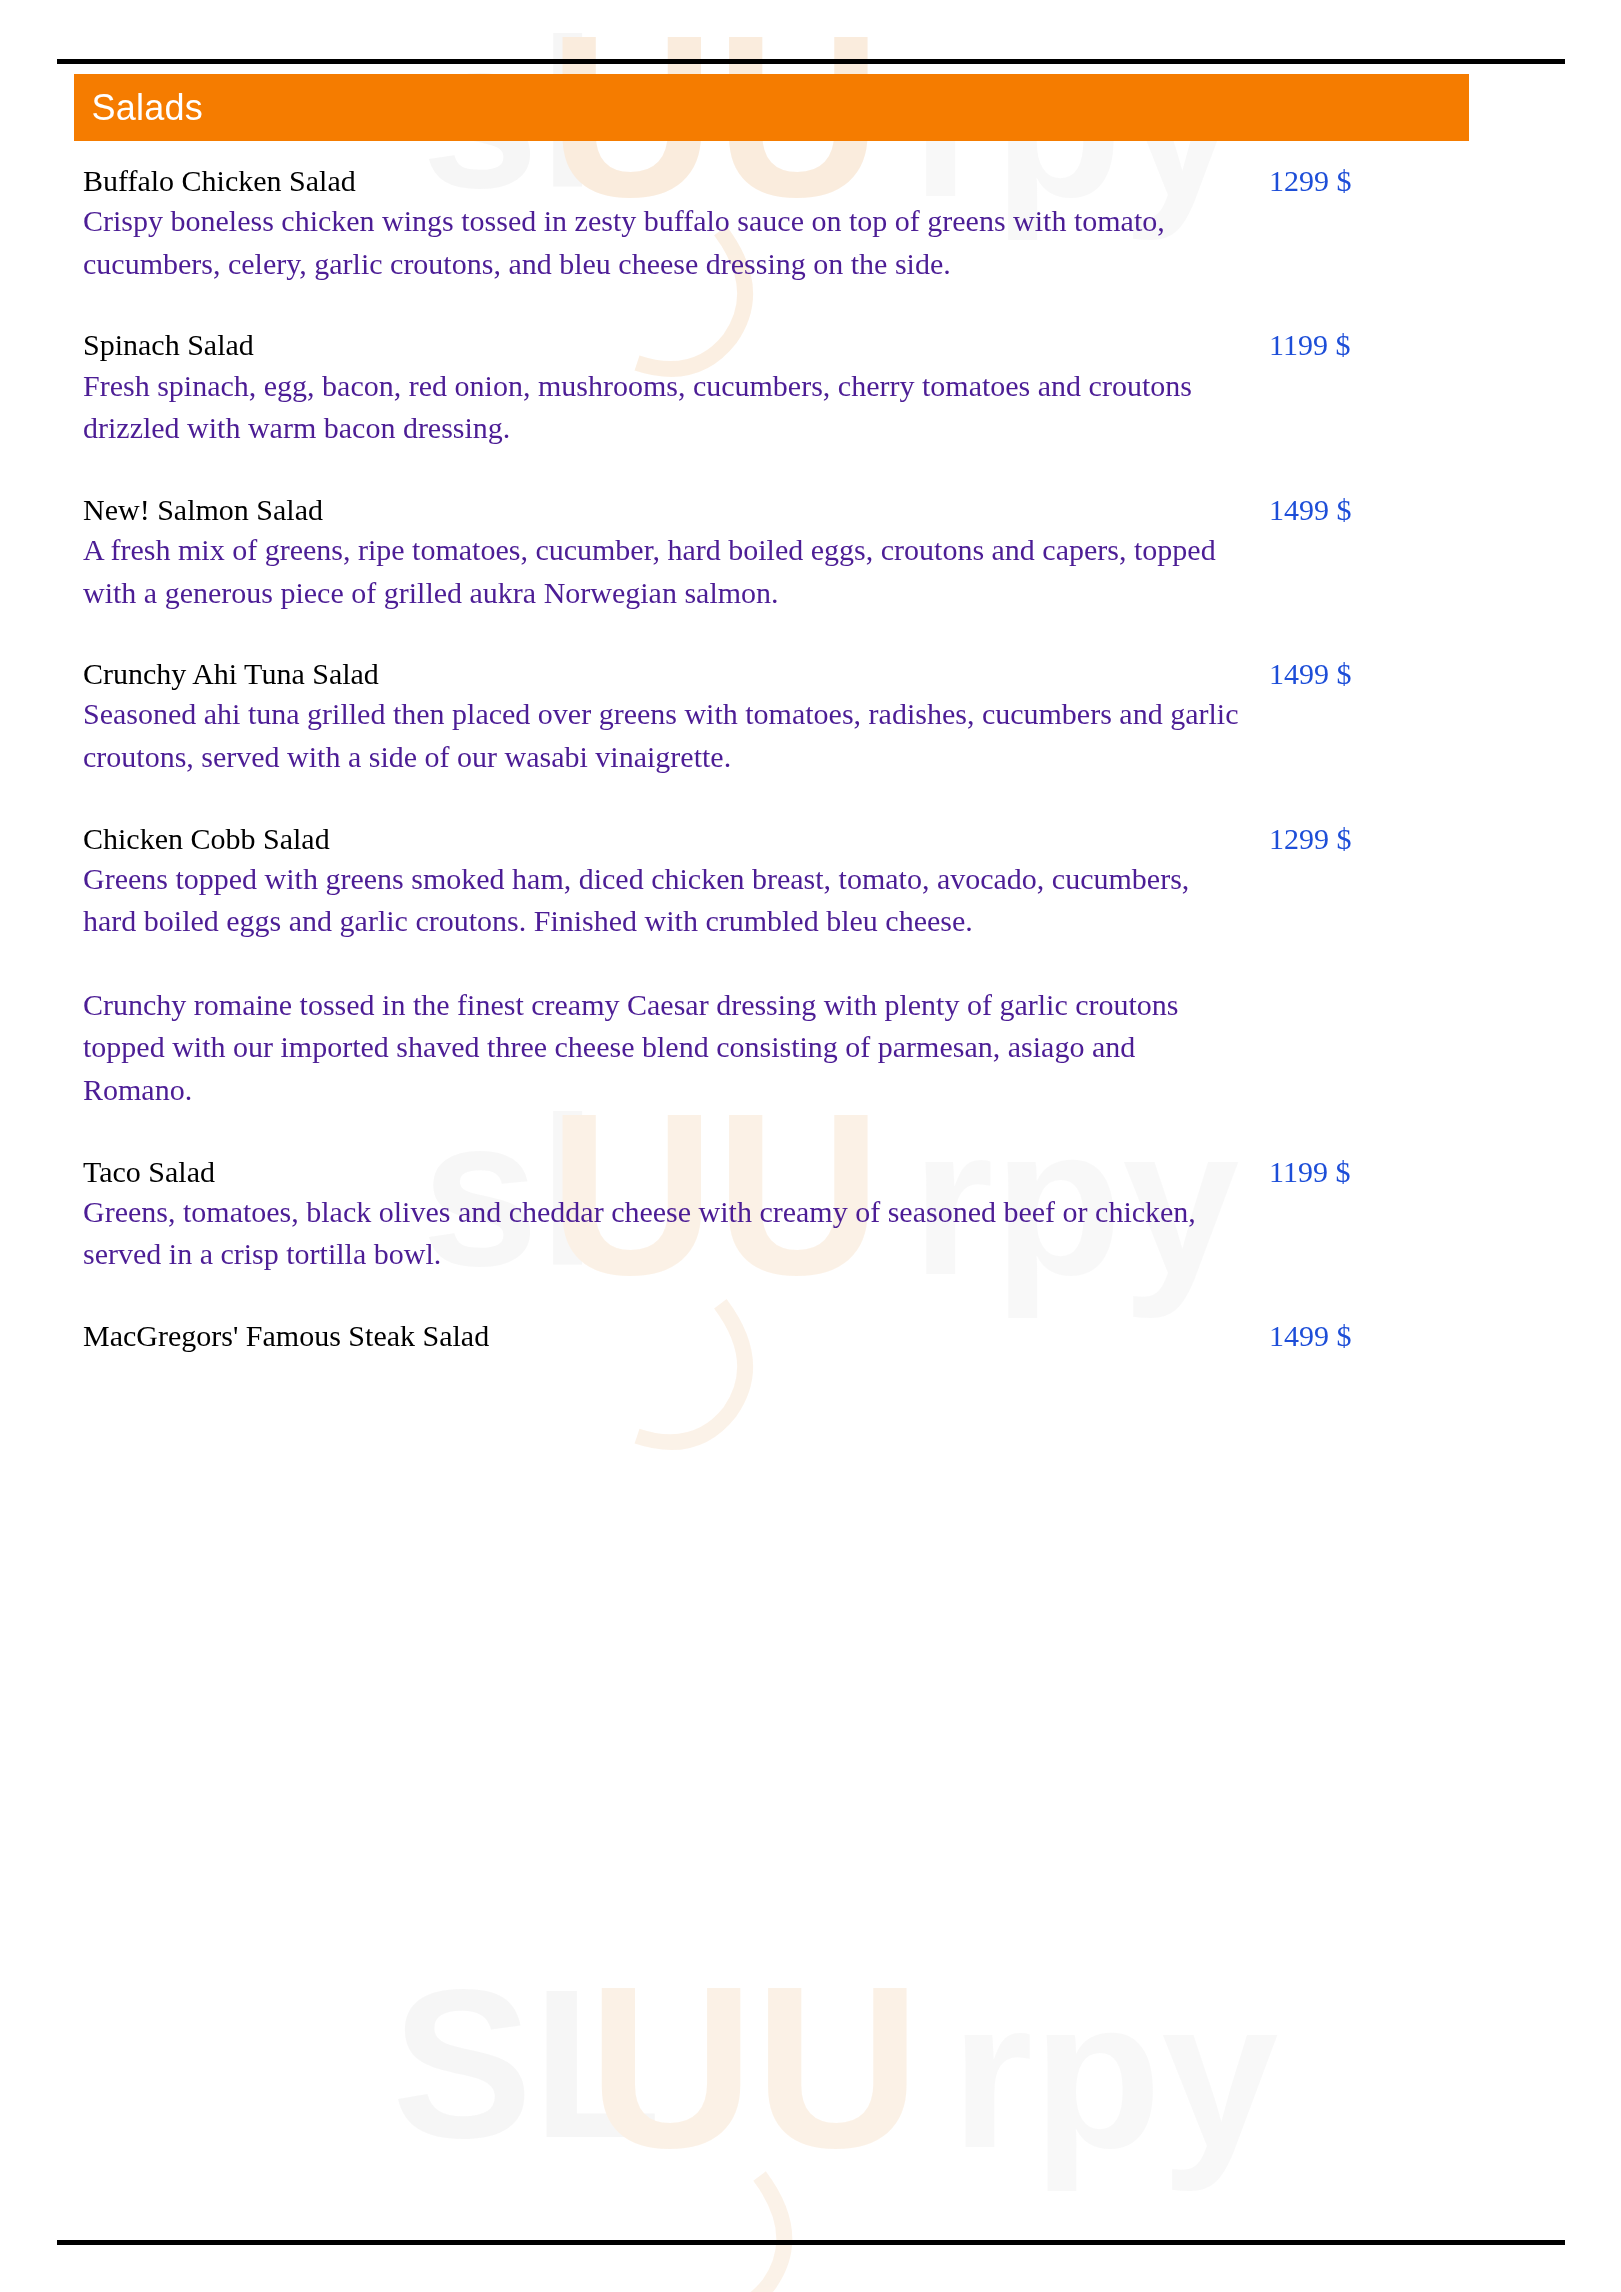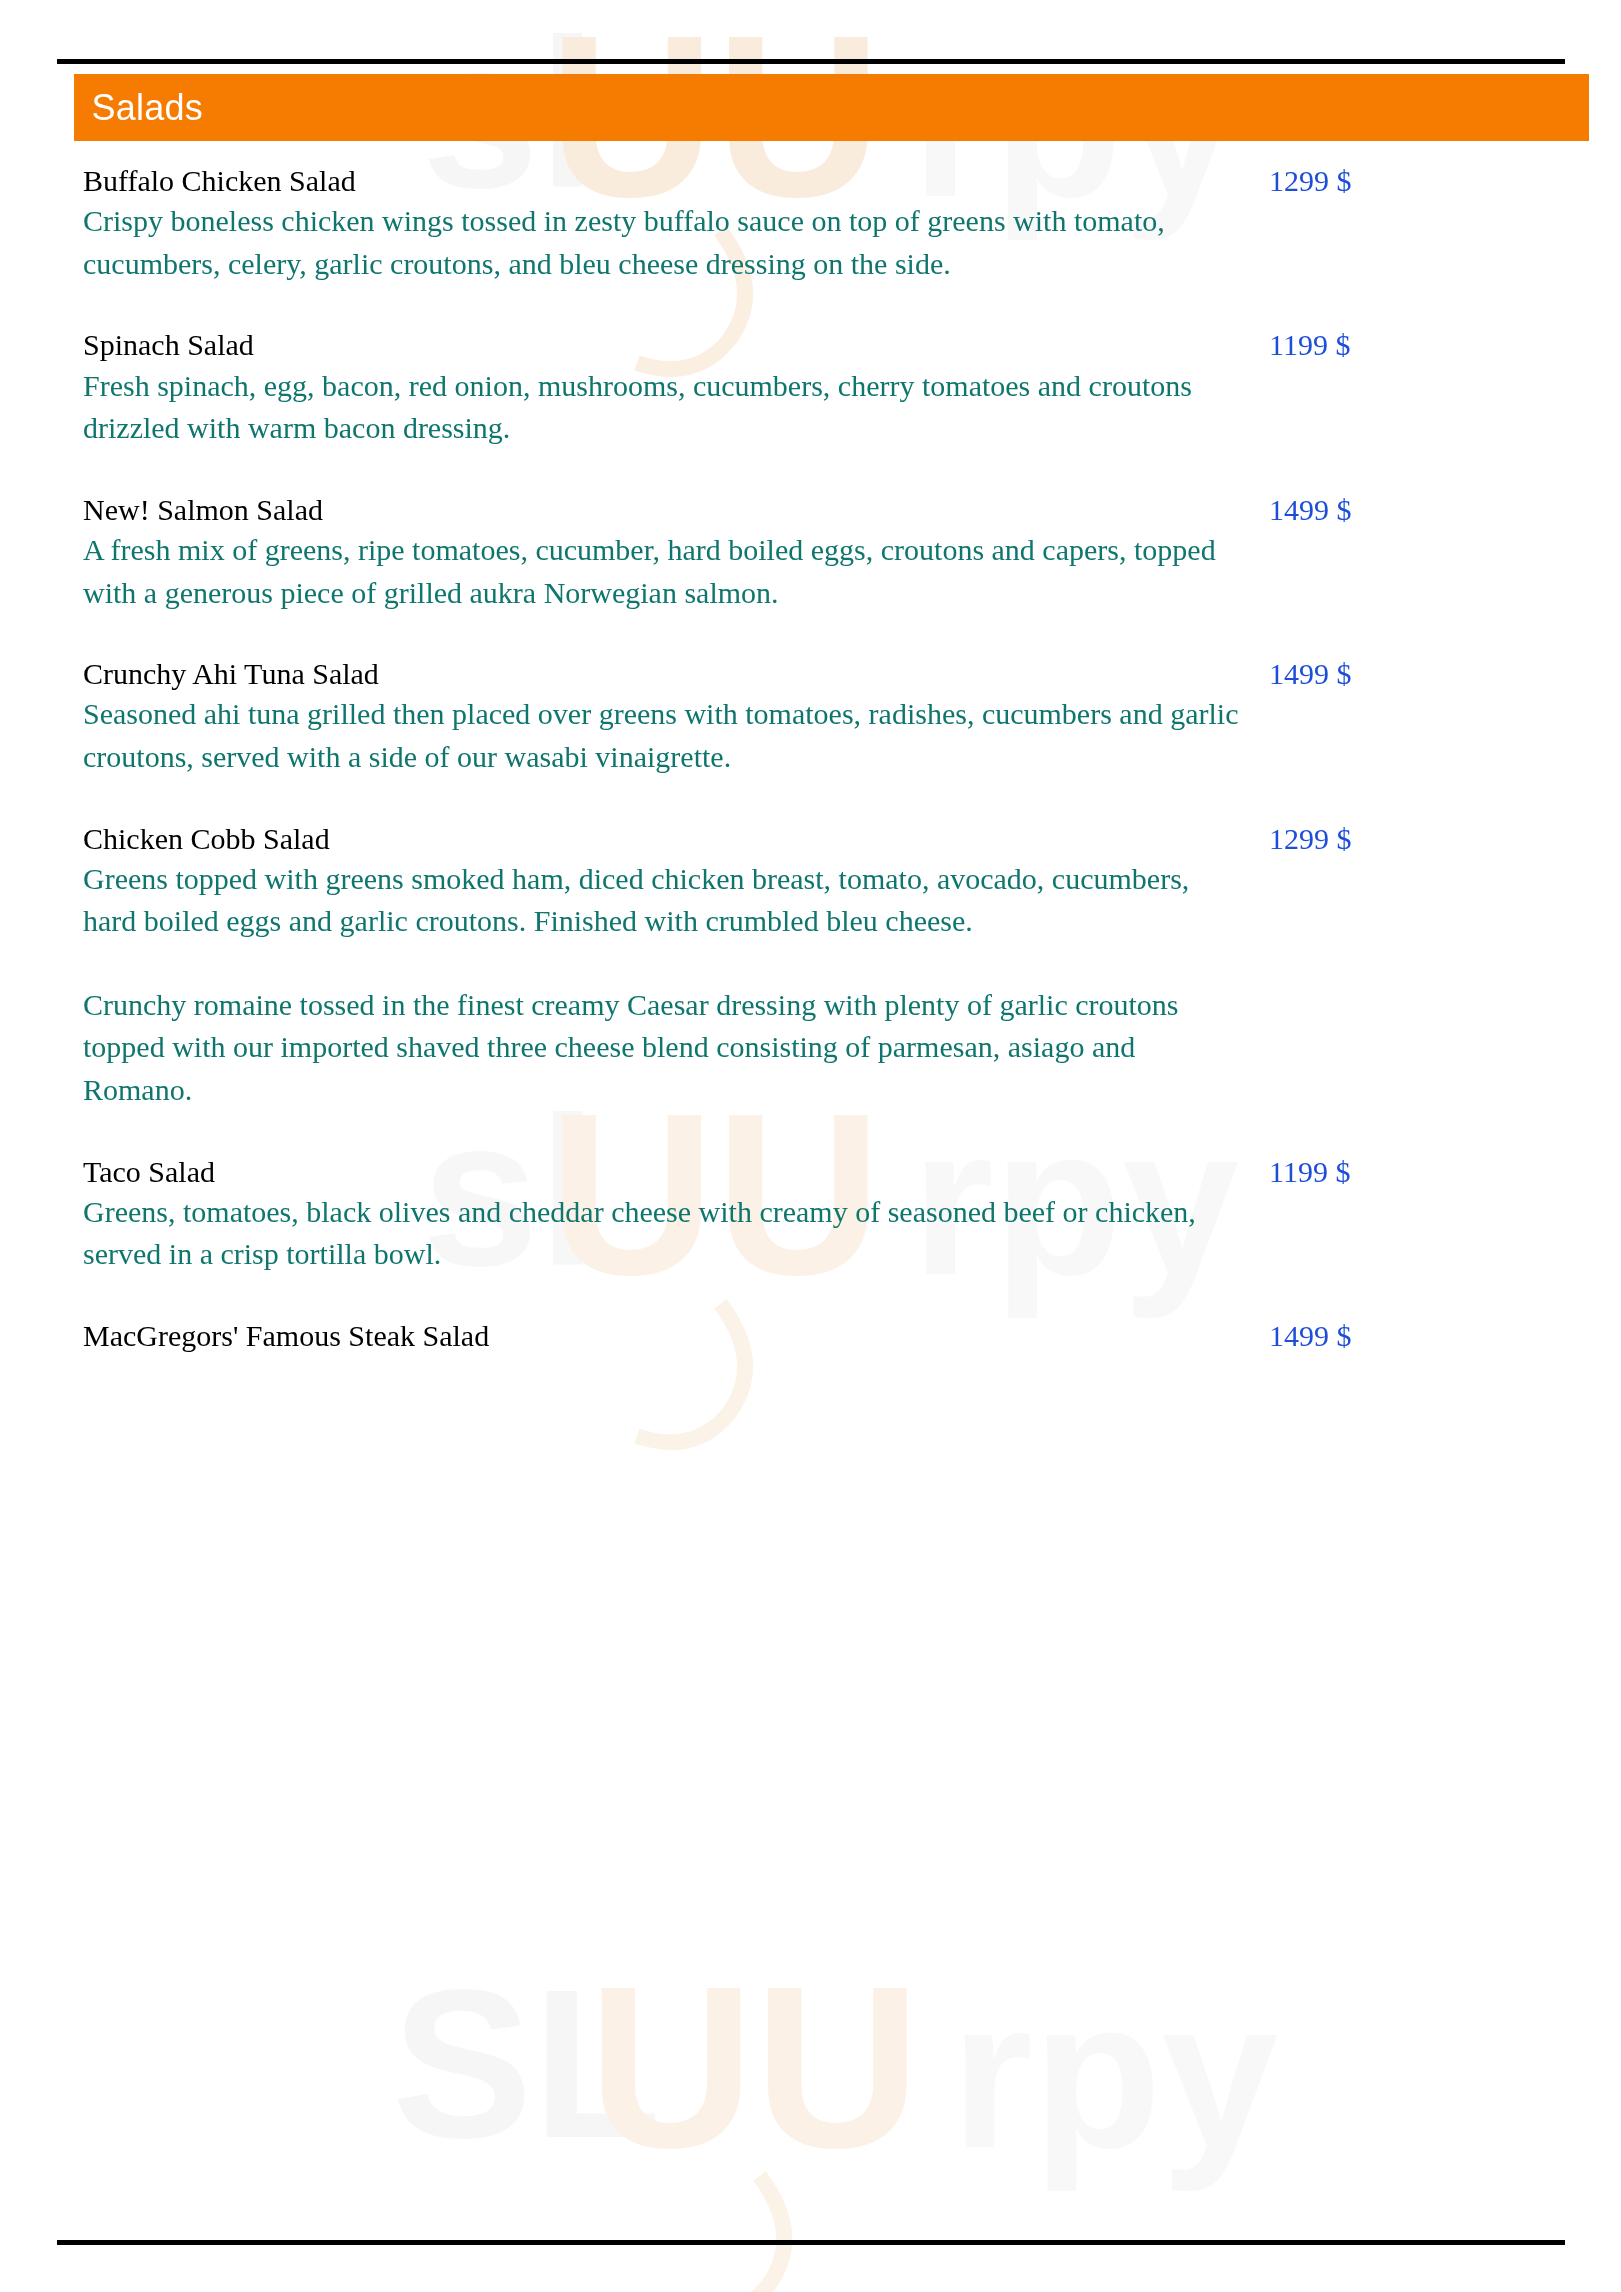--- a/index.html
+++ b/index.html
@@ -51,21 +51,21 @@
     top: 0;
     width: 1621px;
     height: 2293px;
     z-index: 2;
   }
 
   .section-header {
     position: absolute;
     left: 74px;
     top: 74px;
-    width: 1515px;
+    width: 1395px;
     height: 67px;
     background: #f57c00;
     display: flex;
     align-items: center;
   }
   .section-header .title {
     color: #ffffff;
     font-family: "Liberation Sans", sans-serif;
     font-size: 36px;
     font-weight: 400;
@@ -100,21 +100,21 @@
     line-height: 1.24;
     color: #1d4ed8;
     white-space: nowrap;
     min-width: 118px;
     text-align: left;
     padding-left: 39px;
   }
   .item-desc {
     font-size: 30px;
     line-height: 1.42;
-    color: #0f766e;
+    color: #4c1d95;
     width: 1161px;
     margin-top: 1px;
   }
 </style>
 </head>
 <body>
 
 <svg class="watermark" viewBox="0 0 1654 2339" xmlns="http://www.w3.org/2000/svg">
   <g opacity="0.55">
 

